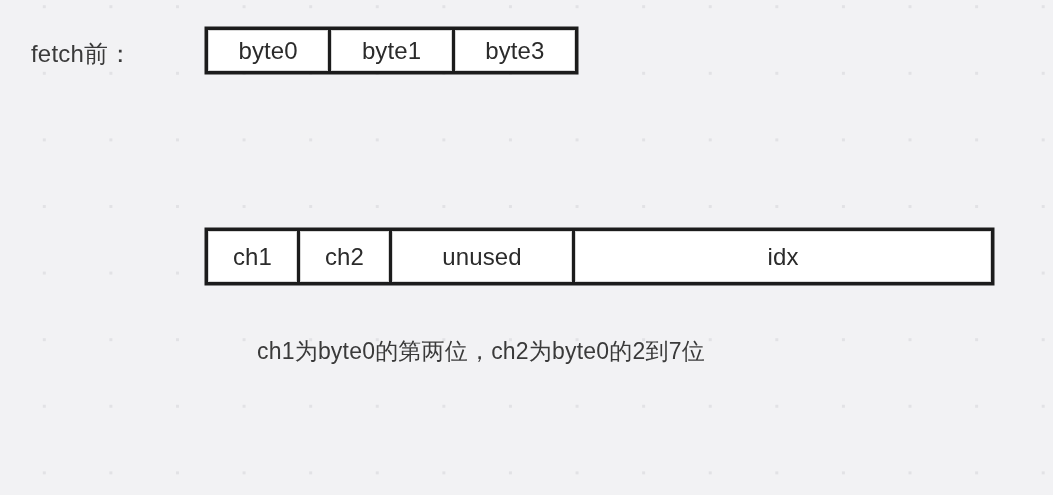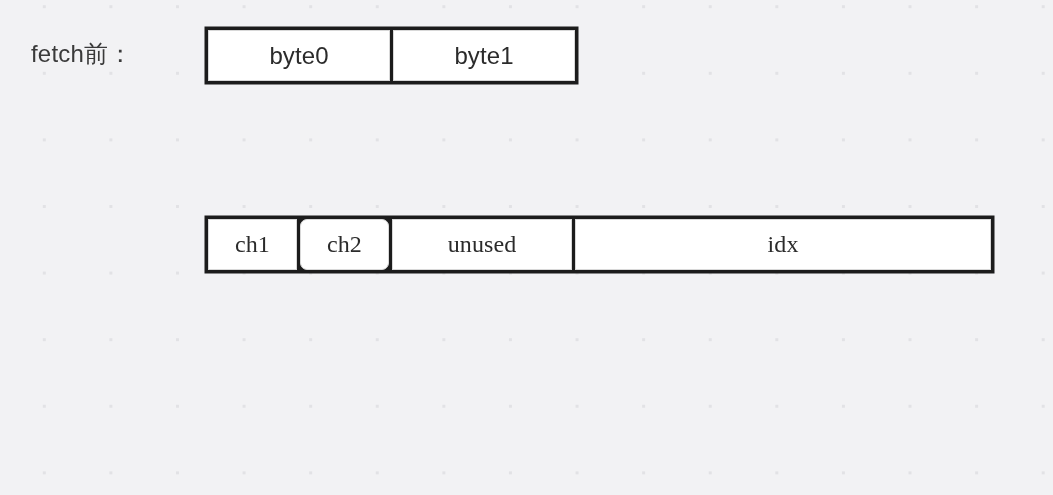--- a/index.html
+++ b/index.html
@@ -38,28 +38,27 @@
     display: flex;
     box-sizing: border-box;
     background: #1c1c1c;
     border: 3px solid #1c1c1c;
     box-shadow: 0 0 0 0.5px #1c1c1c;
   }
   #strip-before {
     left: 205px;
     top: 27px;
     width: 373px;
-    height: 57px;
+    height: 47px;
   }
   #strip-after {
     left: 205px;
-    top: 216px;
+    top: 228px;
     width: 789px;
     height: 57px;
-    font-family: Liberation Serif, serif;
   }
   .cell {
     box-sizing: border-box;
     background: #ffffff;
     border: 1px solid #d8d8d8;
     display: flex;
     align-items: center;
     justify-content: center;
     font-size: 24px;
     color: #2b2b2b;
@@ -69,21 +68,21 @@
   }
   .cell + .cell {
     margin-left: 3px;
   }
 
   
   #strip-before .cell { flex: 1 1 0; }
 
   
   #cell-ch1    { flex: 0 0 89px; }
-  #cell-ch2    { flex: 0 0 89px; border-radius: 7px; }
+  #cell-ch2    { flex: 0 0 89px; }
   #cell-unused { flex: 0 0 180px; }
   #cell-idx    { flex: 1 1 auto; }
 
   
   .note {
     position: absolute;
     left: 257px;
     font-size: 23px;
     line-height: 1;
     color: #3a3a3a;
@@ -96,24 +95,26 @@
 </head>
 <body>
 
 <div id="canvas">
 
   <div class="row-label" id="label-before">fetch前：</div>
 
   <div class="strip" id="strip-before">
     <div class="cell">byte0</div>
     <div class="cell">byte1</div>
+    <div class="cell">byte3</div>
   </div>
 
 
   <div class="strip" id="strip-after">
     <div class="cell" id="cell-ch1">ch1</div>
     <div class="cell" id="cell-ch2">ch2</div>
     <div class="cell" id="cell-unused">unused</div>
     <div class="cell" id="cell-idx">idx</div>
   </div>
 
+  <div class="note" id="note-0">ch1为byte0的第两位，ch2为byte0的2到7位</div>
 
 </div>
 
 </body></html>

